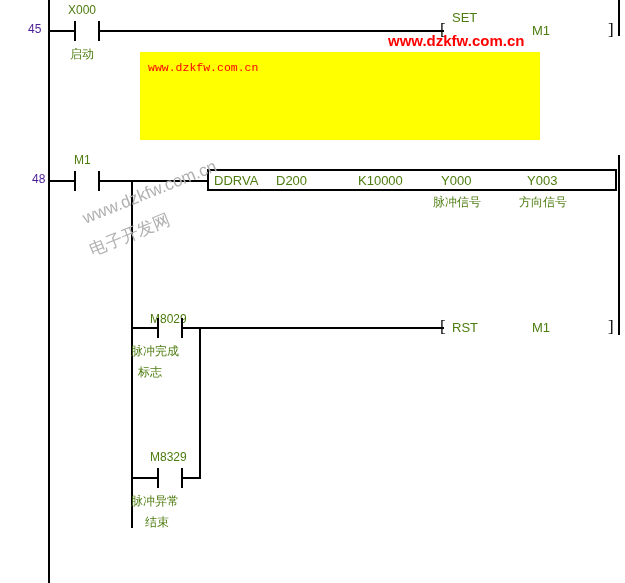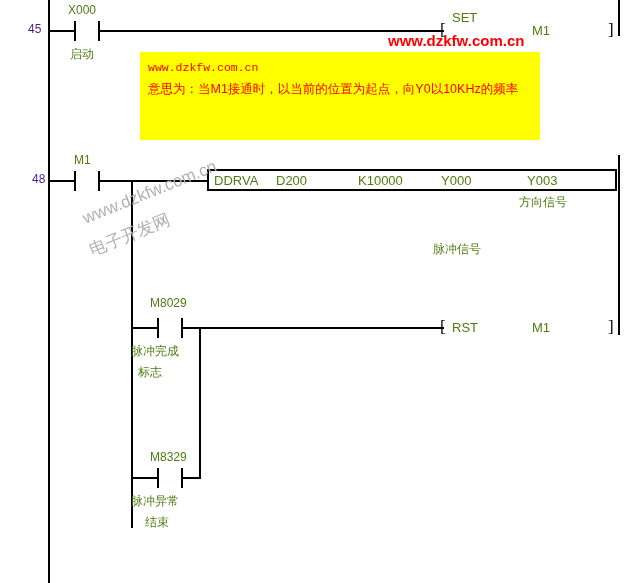--- a/index.html
+++ b/index.html
@@ -130,21 +130,20 @@
   <div class="lbl" style="left:532px; top:23px; font-size:13px;">M1</div>
   <div class="brk" style="left:608px; top:20px;">]</div>
 
   <div class="vline" style="left:618px; top:0px; height:36px;"></div>
 
   <div class="wm red-top1" style="left:388px; top:32px;">www.dzkfw.com.cn</div>
   <div class="wm red-top2" style="left:434px; top:55px;">电子开发网</div>
 
   <div class="note" style="left:140px; top:52px; width:400px; height:88px;">
     <div class="nline mono">www.dzkfw.com.cn</div>
-    <div class="nline" style="padding-top:3px;">意思为：当M1接通时，以当前的位置为起点，向Y0以10KHz的频率</div>
   </div>
 
   <div class="rungnum" style="left:32px; top:172px;">48</div>
 
   <div class="lbl" style="left:74px; top:153px;">M1</div>
   <div class="hline" style="left:48px; top:180px; width:26px;"></div>
   <div class="contact" style="left:74px; top:171px;">
     <div class="bar left"></div>
     <div class="bar right"></div>
   </div>
@@ -157,27 +156,27 @@
 
   <div class="instr-box" style="left:207px; top:169px; width:410px; height:22px;">
     <div class="side" style="left:0px;"></div>
     <div class="side" style="right:0px;"></div>
   </div>
   <div class="lbl" style="left:214px; top:173px; font-size:13px;">DDRVA</div>
   <div class="lbl" style="left:276px; top:173px; font-size:13px;">D200</div>
   <div class="lbl" style="left:358px; top:173px; font-size:13px;">K10000</div>
   <div class="lbl" style="left:441px; top:173px; font-size:13px;">Y000</div>
   <div class="lbl" style="left:527px; top:173px; font-size:13px;">Y003</div>
-  <div class="lbl cn" style="left:433px; top:194px;margin-top:47px;">脉冲信号</div>
+  <div class="lbl cn" style="left:433px; top:194px;">脉冲信号</div>
   <div class="lbl cn" style="left:519px; top:194px;">方向信号</div>
 
   <div class="wm gray" style="left:80px; top:210px; font-size:17px; transform:rotate(-22deg); transform-origin:left top;">www.dzkfw.com.cn</div>
   <div class="wm gray" style="left:86px; top:240px; font-size:17px; transform:rotate(-22deg); transform-origin:left top;">电子开发网</div>
 
-  <div class="lbl" style="left:150px; top:296px;">M8029</div>
+  <div class="lbl" style="left:150px; top:312px;">M8029</div>
   <div class="contact" style="left:157px; top:318px;">
     <div class="bar left"></div>
     <div class="bar right"></div>
   </div>
   <div class="hline" style="left:131px; top:327px; width:26px;"></div>
   <div class="hline" style="left:183px; top:327px; width:261px;"></div>
   <div class="lbl cn" style="left:131px; top:343px;">脉冲完成</div>
   <div class="lbl cn" style="left:131px; top:364px;padding-left:7px;">标志</div>
 
   <div class="brk" style="left:440px; top:317px;">[</div>

